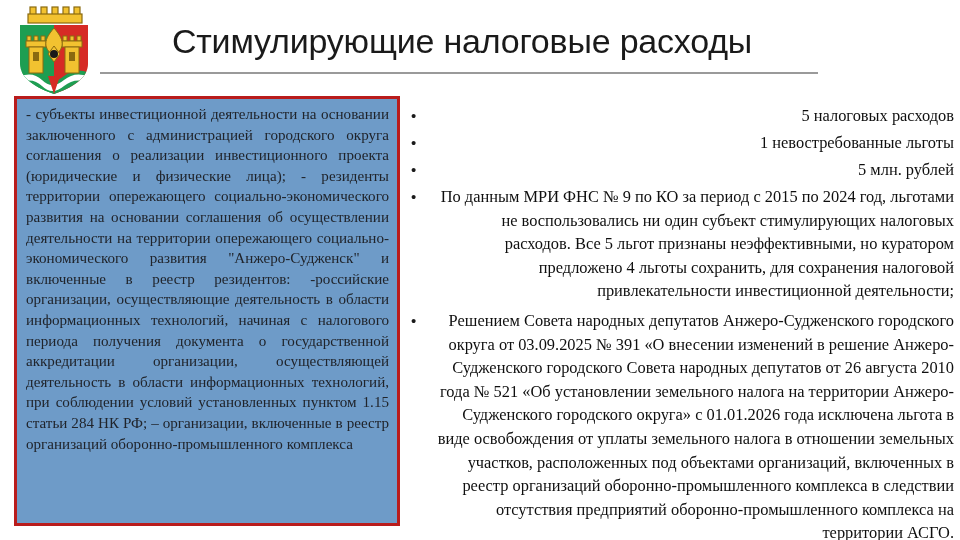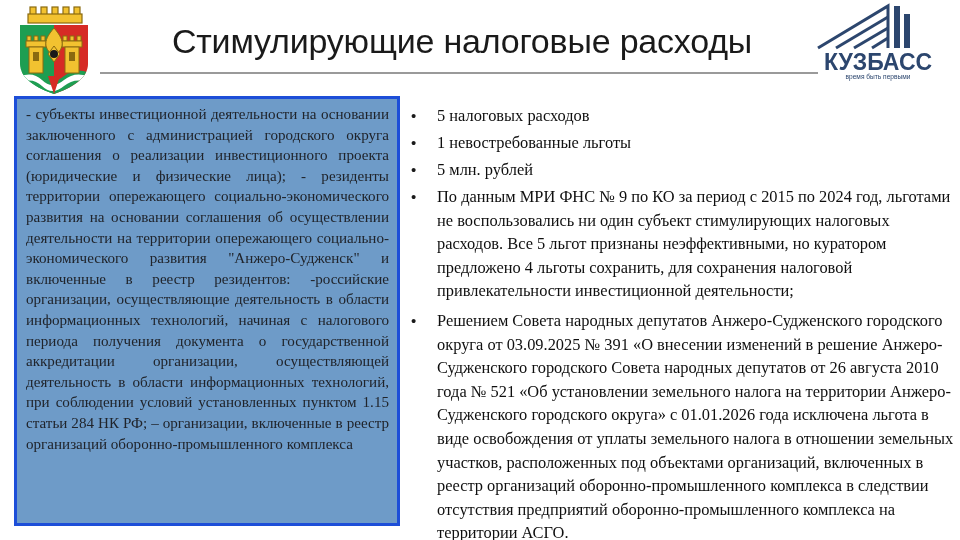--- a/index.html
+++ b/index.html
@@ -68,21 +68,21 @@
   .kuzbass-logo svg { display: block; }
 
   
   .left-panel {
     position: absolute;
     left: 14px;
     top: 96px;
     width: 386px;
     height: 430px;
     background: #6E9BC8;
-    border: 3px solid #1d4ed8;
+    border: 3px solid #b91c1c;
     box-sizing: border-box;
     padding: 5px 8px 4px 9px;
   }
   .left-panel p {
     margin: 0;
     font-size: 15.1px;
     line-height: 20.6px;
     color: #20242b;
     text-align: justify;
     text-justify: inter-word;
@@ -114,21 +114,21 @@
     color: #1a1a1a;
     text-align: left;
     padding-left: 5px;
     box-sizing: border-box;
   }
   .bullet-text {
     flex: 1 1 auto;
     font-size: 16.4px;
     line-height: 23.6px;
     color: #0f0f0f;
-    text-align: left;
+    text-align: right;
   }
 </style>
 </head>
 <body>
 
 <div class="slide">
 
   <div class="header">
 
     <div class="crest">
@@ -175,34 +175,20 @@
           <path d="M44 26 C50 33 53 38 52 44 C51 49 47 51 44 56 C41 51 37 49 36 44 C35 38 38 33 44 26 Z" fill="#F2C230" stroke="#8A6A10" stroke-width="1"></path>
           <path d="M44 44 L50 52 L44 60 L38 52 Z" fill="#F2C230" stroke="#8A6A10" stroke-width="1"></path>
           <circle cx="44" cy="52" r="4" fill="#1a1a1a"></circle>
         </g>
       </svg>
     </div>
 
     <div class="slide-title">Стимулирующие налоговые расходы</div>
     <div class="title-rule"></div>
 
-    <div class="kuzbass-logo">
-      <svg viewBox="0 0 152 80" width="152" height="80" aria-hidden="true">
-        <g stroke="#2C466E" fill="none" stroke-width="3">
-          <path d="M16 46 L86 4 L86 46"></path>
-          <path d="M34 46 L86 15"></path>
-          <path d="M52 46 L86 26"></path>
-          <path d="M70 46 L86 36"></path>
-        </g>
-        <rect x="92" y="4" width="6" height="42" fill="#2C466E"></rect>
-        <rect x="102" y="12" width="6" height="34" fill="#2C466E"></rect>
-        <text x="76" y="68" text-anchor="middle" font-family="Liberation Sans, DejaVu Sans, sans-serif" font-size="23" font-weight="bold" fill="#2C466E">КУЗБАСС</text>
-        <text x="76" y="77" text-anchor="middle" font-family="Liberation Sans, DejaVu Sans, sans-serif" font-size="6.6" fill="#2C466E">время быть первыми</text>
-      </svg>
-    </div>
   </div>
 
   <div class="left-panel">
     <p>- субъекты инвестиционной деятельности на основании заключенного с администрацией городского округа соглашения о реализации инвестиционного проекта (юридические и физические лица); - резиденты территории опережающего социально-экономического развития на основании соглашения об осуществлении деятельности на территории опережающего социально-экономического развития "Анжеро-Судженск" и включенные в реестр резидентов: -российские организации, осуществляющие деятельность в области информационных технологий, начиная с налогового периода получения документа о государственной аккредитации организации, осуществляющей деятельность в области информационных технологий, при соблюдении условий установленных пунктом 1.15 статьи 284 НК РФ; – организации, включенные в реестр организаций оборонно-промышленного комплекса</p>
   </div>
 
   <div class="right-list">
 
     <div class="bullet-row">
       <span class="bullet-mark">•</span>

